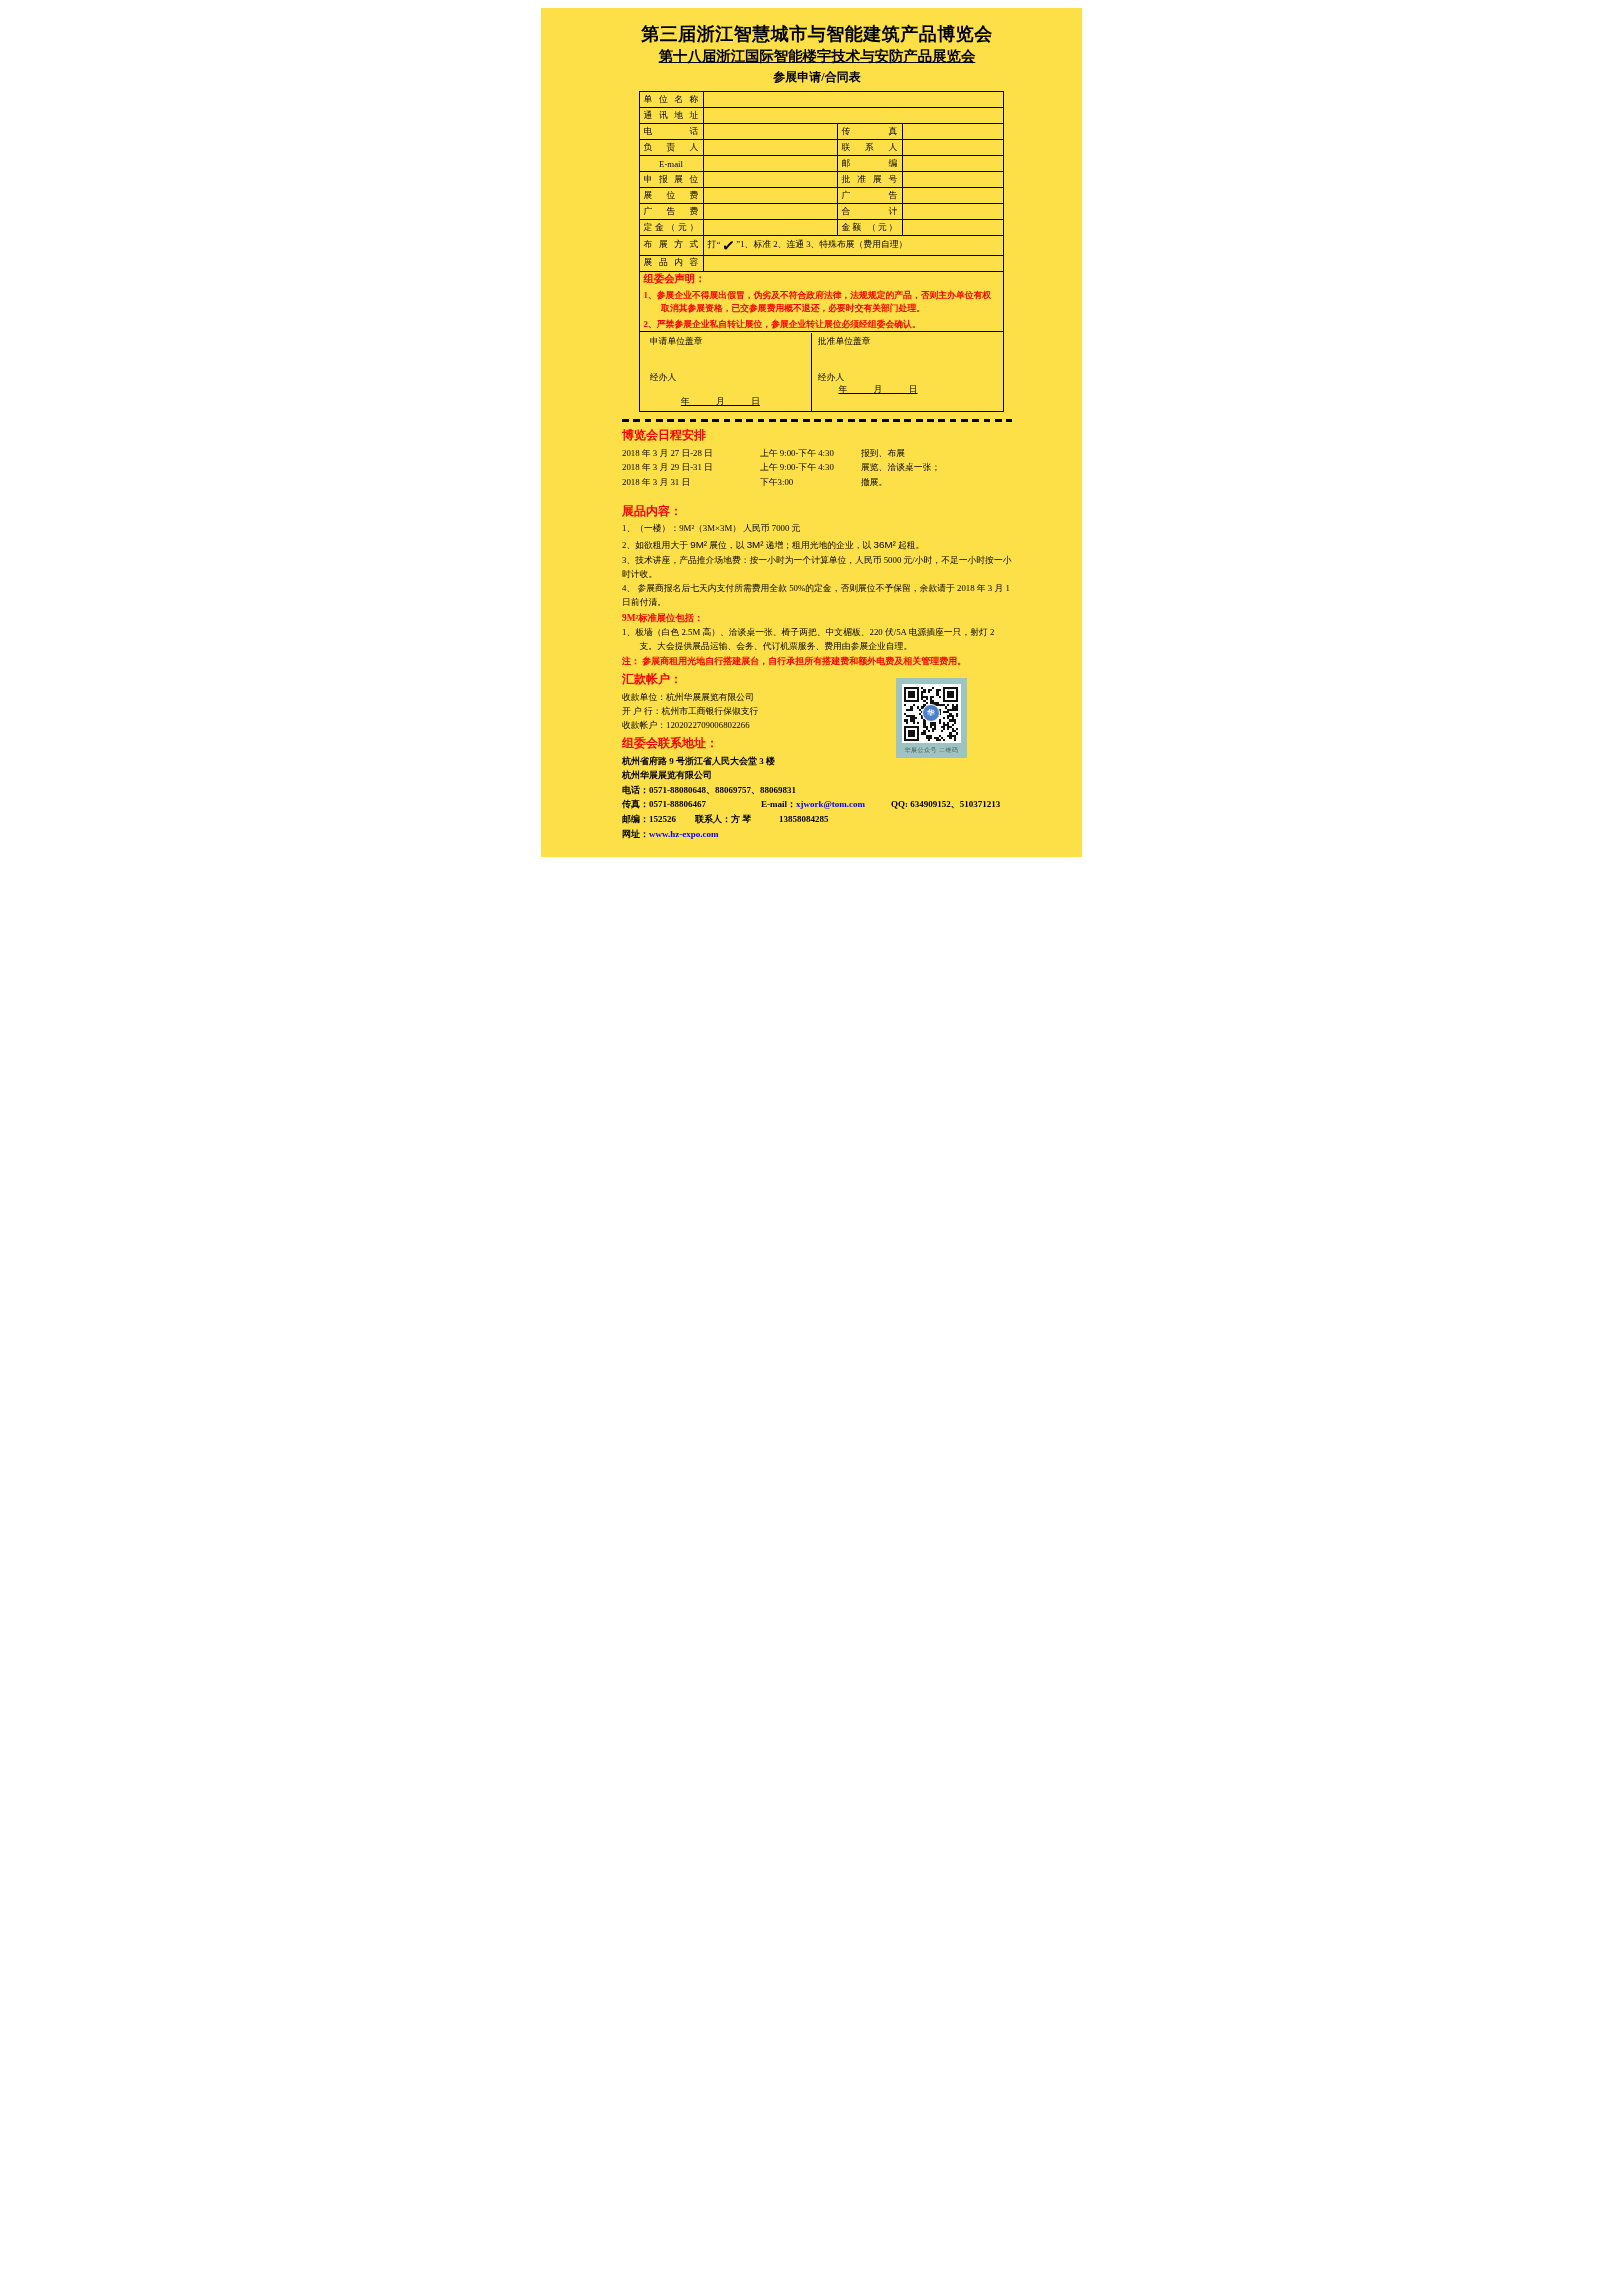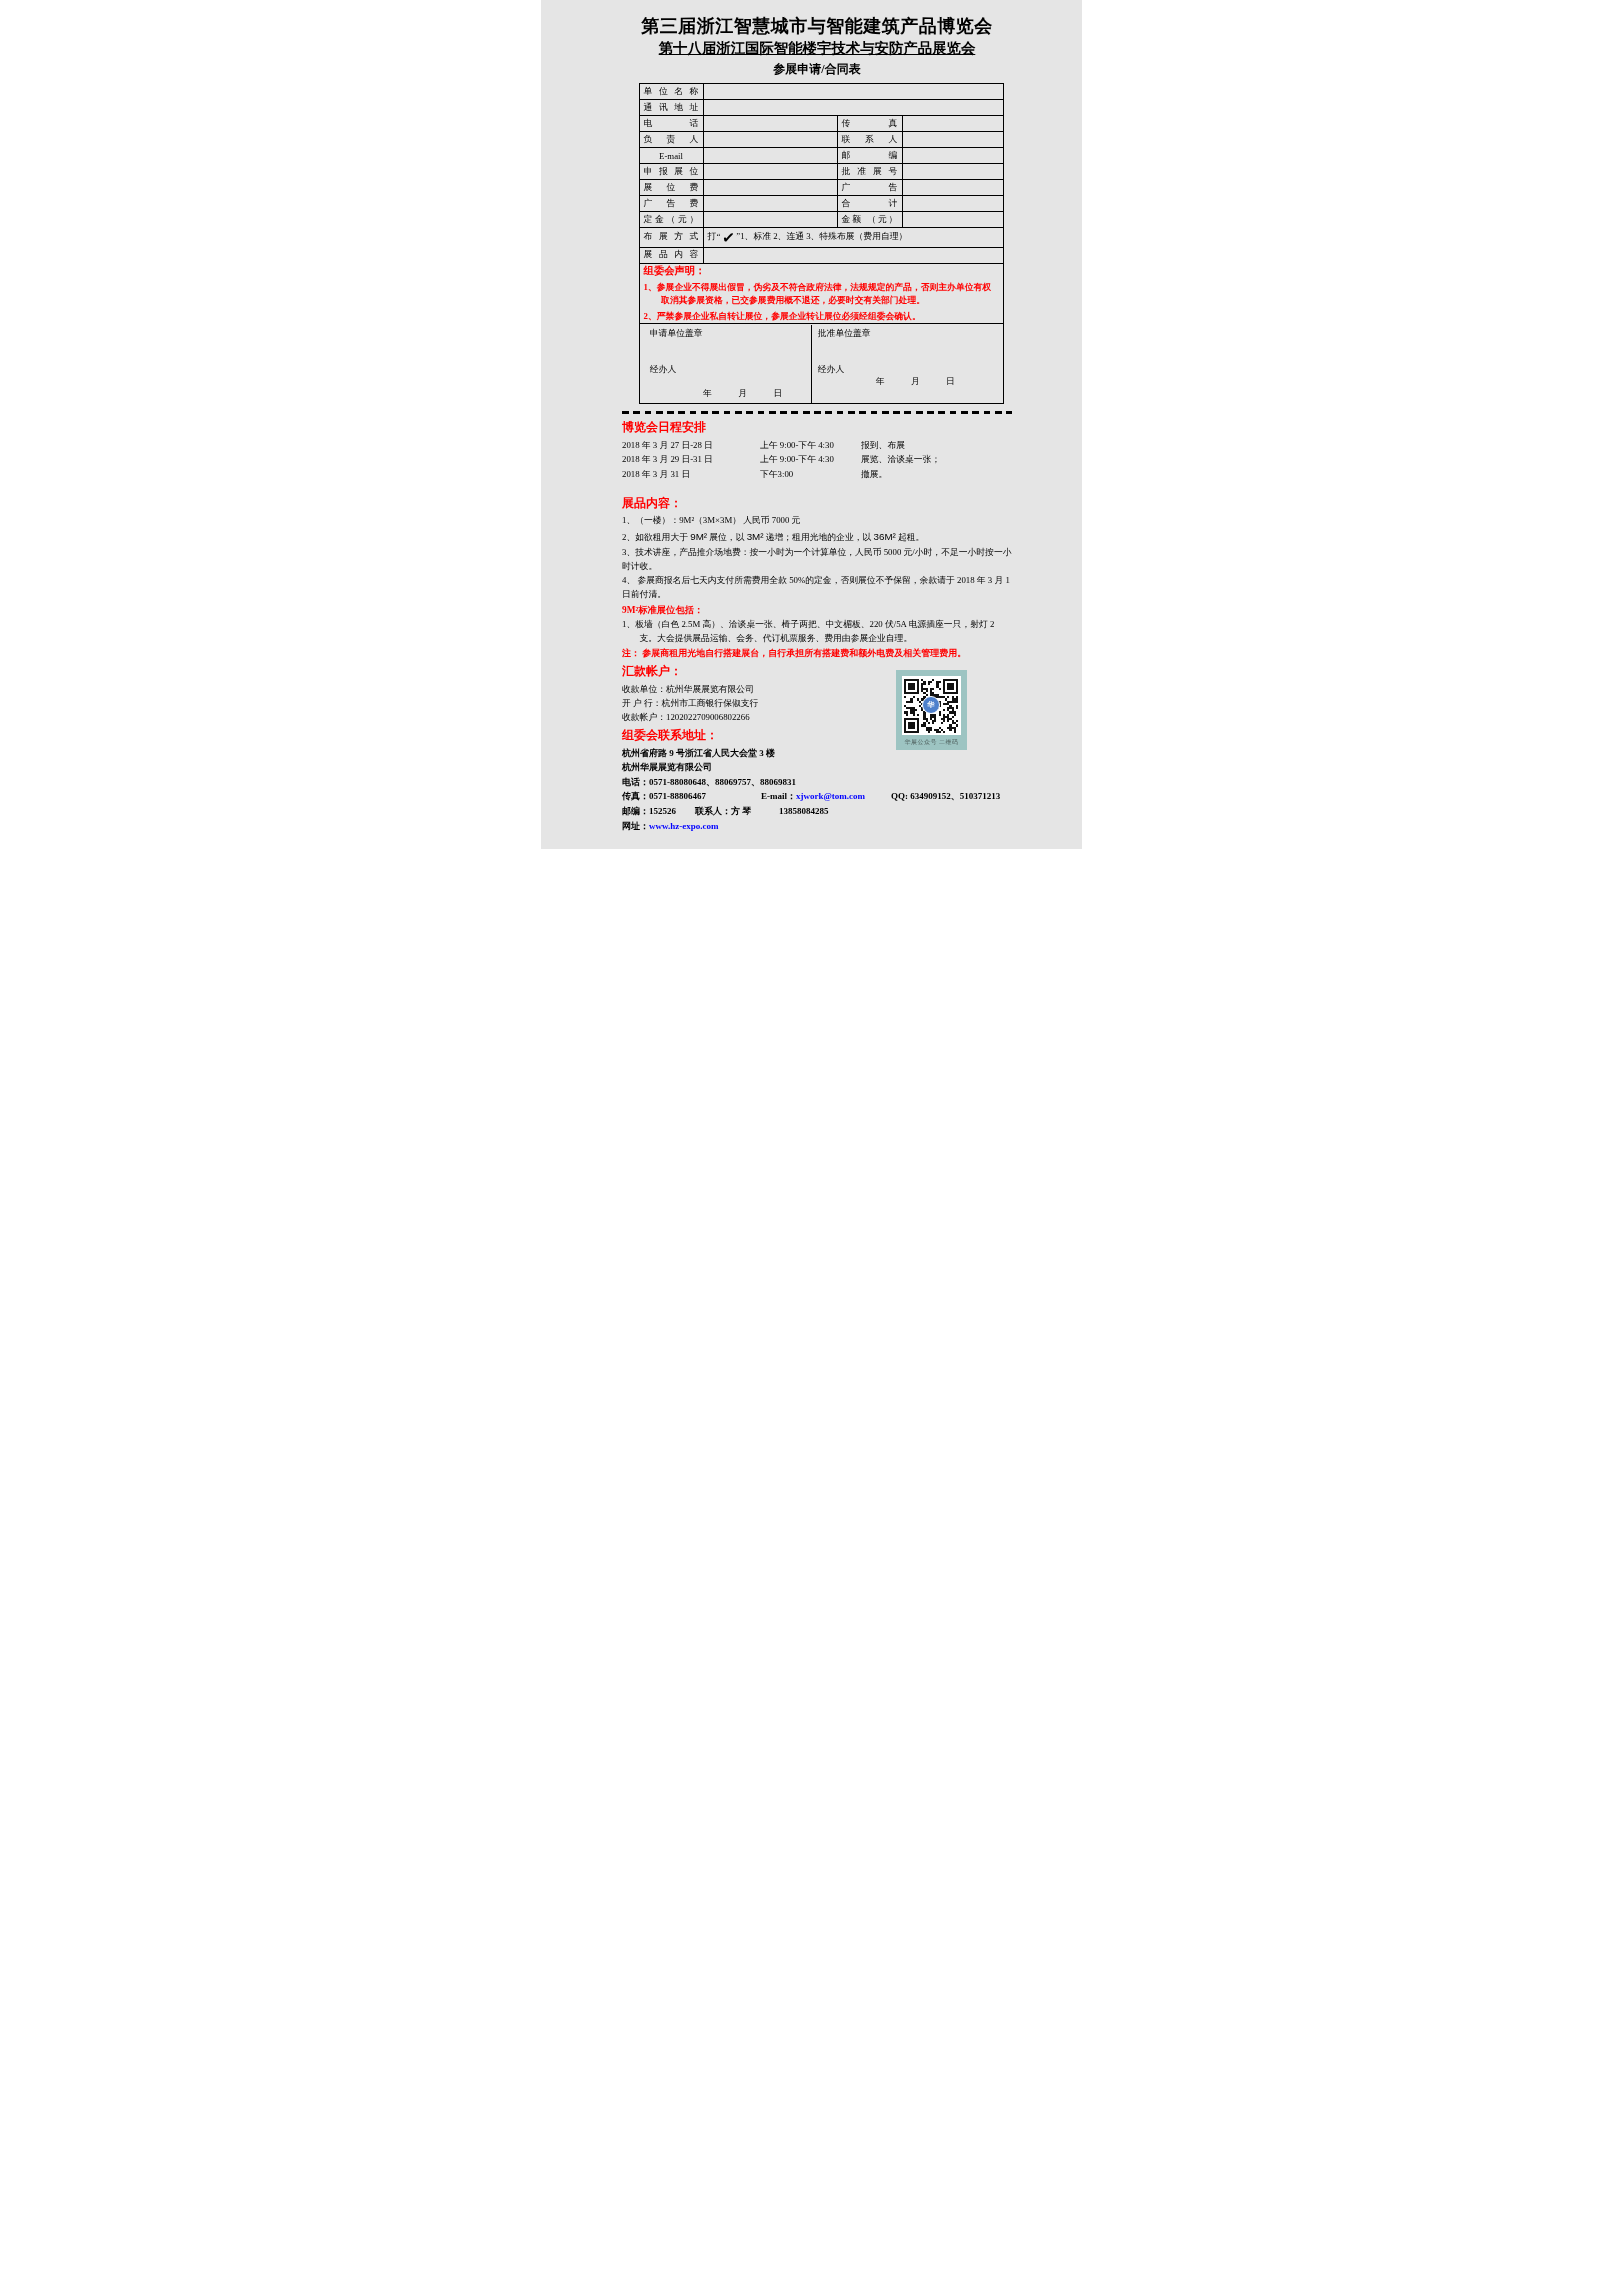--- a/index.html
+++ b/index.html
@@ -1,17 +1,17 @@
 <!DOCTYPE html>
 <html style="font-size:8.2px"><head>
 <meta charset="utf-8">
 <style>
   html,body{margin:0;padding:0;background:#ffffff;}
   .page{
-    width:541px;min-height:765px;margin:0 auto;background:#e5e5e5;color:#000;
+    width:541px;min-height:765px;margin:8px auto;background:#fde047;color:#000;
     font-family:"Liberation Serif","DejaVu Serif",serif;
     padding:10.3px 70px 15.5px 81px;box-sizing:border-box;position:relative;
   }
   
   .title1{font-size:18px;font-weight:bold;text-align:center;letter-spacing:0.5px;margin-top:6.2px;line-height:1.15;}
   .title2{font-size:14.4px;font-weight:bold;text-align:center;margin-top:3.1px;line-height:1.15;text-decoration:underline;}
   .title3{font-size:12px;font-weight:bold;text-align:center;margin:4.1px 0 5.2px;}
   
   table.form{border-collapse:collapse;margin-left:16.5px;width:364px;table-layout:fixed;border:1.5px solid #000;}
   table.form td{border:1px solid #000;font-size:8.8px;padding:0.5px 4.1px;height:14px;vertical-align:middle;overflow:hidden;}
@@ -23,21 +23,21 @@
   td.decl{padding:3.1px 5.2px 5.2px;color:#FF0000;font-weight:bold;height:auto;}
   .decl-title{font-size:10.3px;}
   .decl-item{font-size:8.8px;line-height:1.5;padding-left:17.5px;text-indent:-17.5px;margin-top:2.6px;}
   
   td.stampwrap{padding:0;height:78px;}
   .stamps{display:flex;height:78px;}
   .stamp{display:flex;flex-direction:column;box-sizing:border-box;padding:3.1px 6.2px 2.1px;font-size:8.8px;}
   .stamp.left{width:168px;border-right:1px solid #000;}
   .stamp.right{flex:1;}
   .stamp .agent{margin-top:24px;}
-  .stamp .date{margin-top:auto;text-align:center;}
+  .stamp .date{margin-top:auto;text-decoration:underline;}
   .stamp.left .date{margin-bottom:1px;padding-left:31px;}
   .stamp.right .date{margin-bottom:14.4px;padding-left:20.6px;}
   
   .dashed{height:2.6px;margin:6.7px 0 5.2px;background:repeating-linear-gradient(90deg,#000 0 6.7px,transparent 6.7px 11.3px);}
   
   .h-red{color:#FF0000;font-weight:bold;font-size:12px;margin:2.1px 0 2.1px;}
   .h-red.small{font-size:9.3px;margin:1.5px 0 1px;}
   .sch-row{display:flex;font-size:8.8px;line-height:1.65;}
   .s-date{width:138px;} .s-time{width:101px;} .s-act{flex:1;}
   .gap{height:11.3px;}

